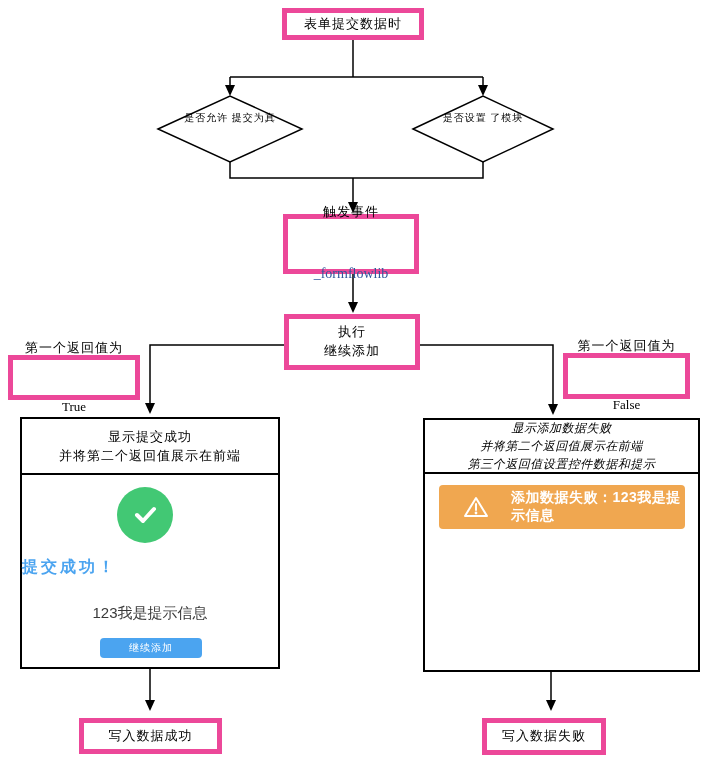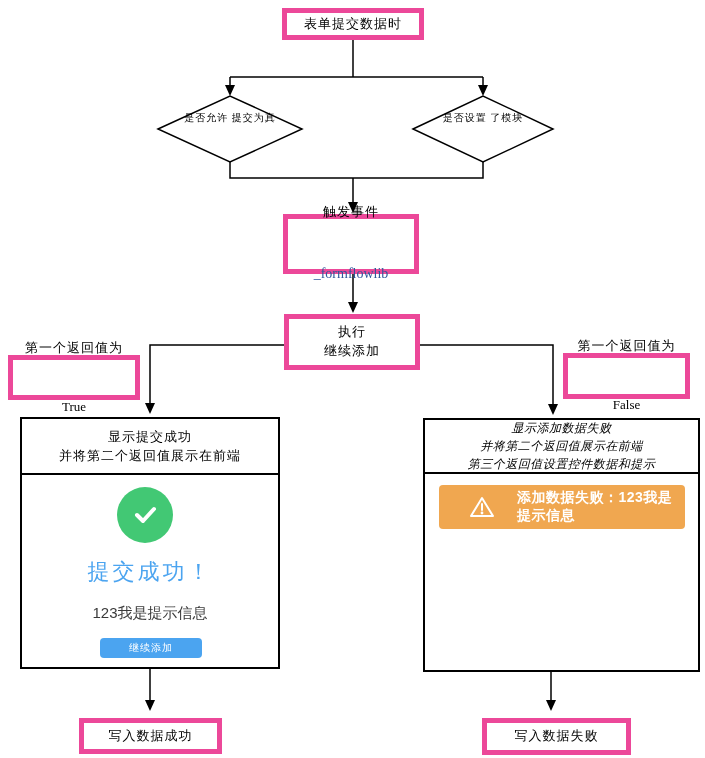--- a/index.html
+++ b/index.html
@@ -19,29 +19,29 @@
   .latin{font-family:"Liberation Serif","DejaVu Serif",serif;letter-spacing:0;margin-top:42px;}
   .link-blue{color:var(--link-blue,#30589c);font-size:14px;}
 
   .bigbox{position:absolute;background:#fff;border:2px solid #000;z-index:2;box-sizing:border-box;}
   .bighead{border-bottom:2px solid #000;display:flex;flex-direction:column;justify-content:center;
            text-align:center;box-sizing:border-box;line-height:1.5;}
   .bigbody{position:relative;font-family:"Liberation Sans","DejaVu Sans",sans-serif;}
 
   .check-circle{position:absolute;left:95px;top:12px;width:56px;height:56px;border-radius:50%;
                 background:var(--success-green,#42c874);display:flex;align-items:center;justify-content:center;}
-  .success-title{position:absolute;left:0;top:82px;width:100%;text-align:center;
-                 color:var(--primary-blue,#4ba4f0);font-size:22px;letter-spacing:3px;font-weight:400;}
+  .success-title{position:absolute;left:0;top:82px;width:100%;
+                 color:var(--primary-blue,#4ba4f0);font-size:16px;letter-spacing:3px;font-weight:700;}
   .success-msg{position:absolute;left:0;top:129px;width:100%;text-align:center;color:#3a3a3a;font-size:15px;}
   .continue-btn{position:absolute;left:78px;top:163px;width:102px;height:20px;border:none;border-radius:4px;
                 background:var(--primary-blue,#4ba4f0);color:#fff;font-size:10px;letter-spacing:1px;
                 font-family:Liberation Mono, monospace;cursor:pointer;}
   .alert-banner{position:absolute;left:14px;top:11px;width:246px;height:44px;border-radius:4px;
                 background:var(--warning-orange,#f0a750);color:#fff;display:flex;align-items:center;
-                box-sizing:border-box;padding-left:30px;}
+                box-sizing:border-box;padding-left:24px;}
   .alert-banner .txt{font-size:14px;font-weight:bold;margin-left:22px;letter-spacing:0.5px;}
 </style>
 </head>
 <body>
 
 <div id="canvas">
 
   <svg id="wires" width="705" height="758">
     <g stroke="#000" stroke-width="1.5" fill="none">
       <polyline points="353,40 353,77"></polyline>
@@ -137,17 +137,17 @@
           </svg>
         </span>
         <span class="txt">添加数据失败：123我是提示信息</span>
       </div>
     </div>
   </div>
 
   <div class="fbox t13" style="left:79px;top:718px;width:143px;height:36px;">
     <span class="ln">写入数据成功</span>
   </div>
-  <div class="fbox t13" style="left:482px;top:718px;width:149px;height:37px;">
+  <div class="fbox t13" style="left:482px;top:718px;width:124px;height:37px;">
     <span class="ln">写入数据失败</span>
   </div>
 
 </div>
 
 </body></html>

